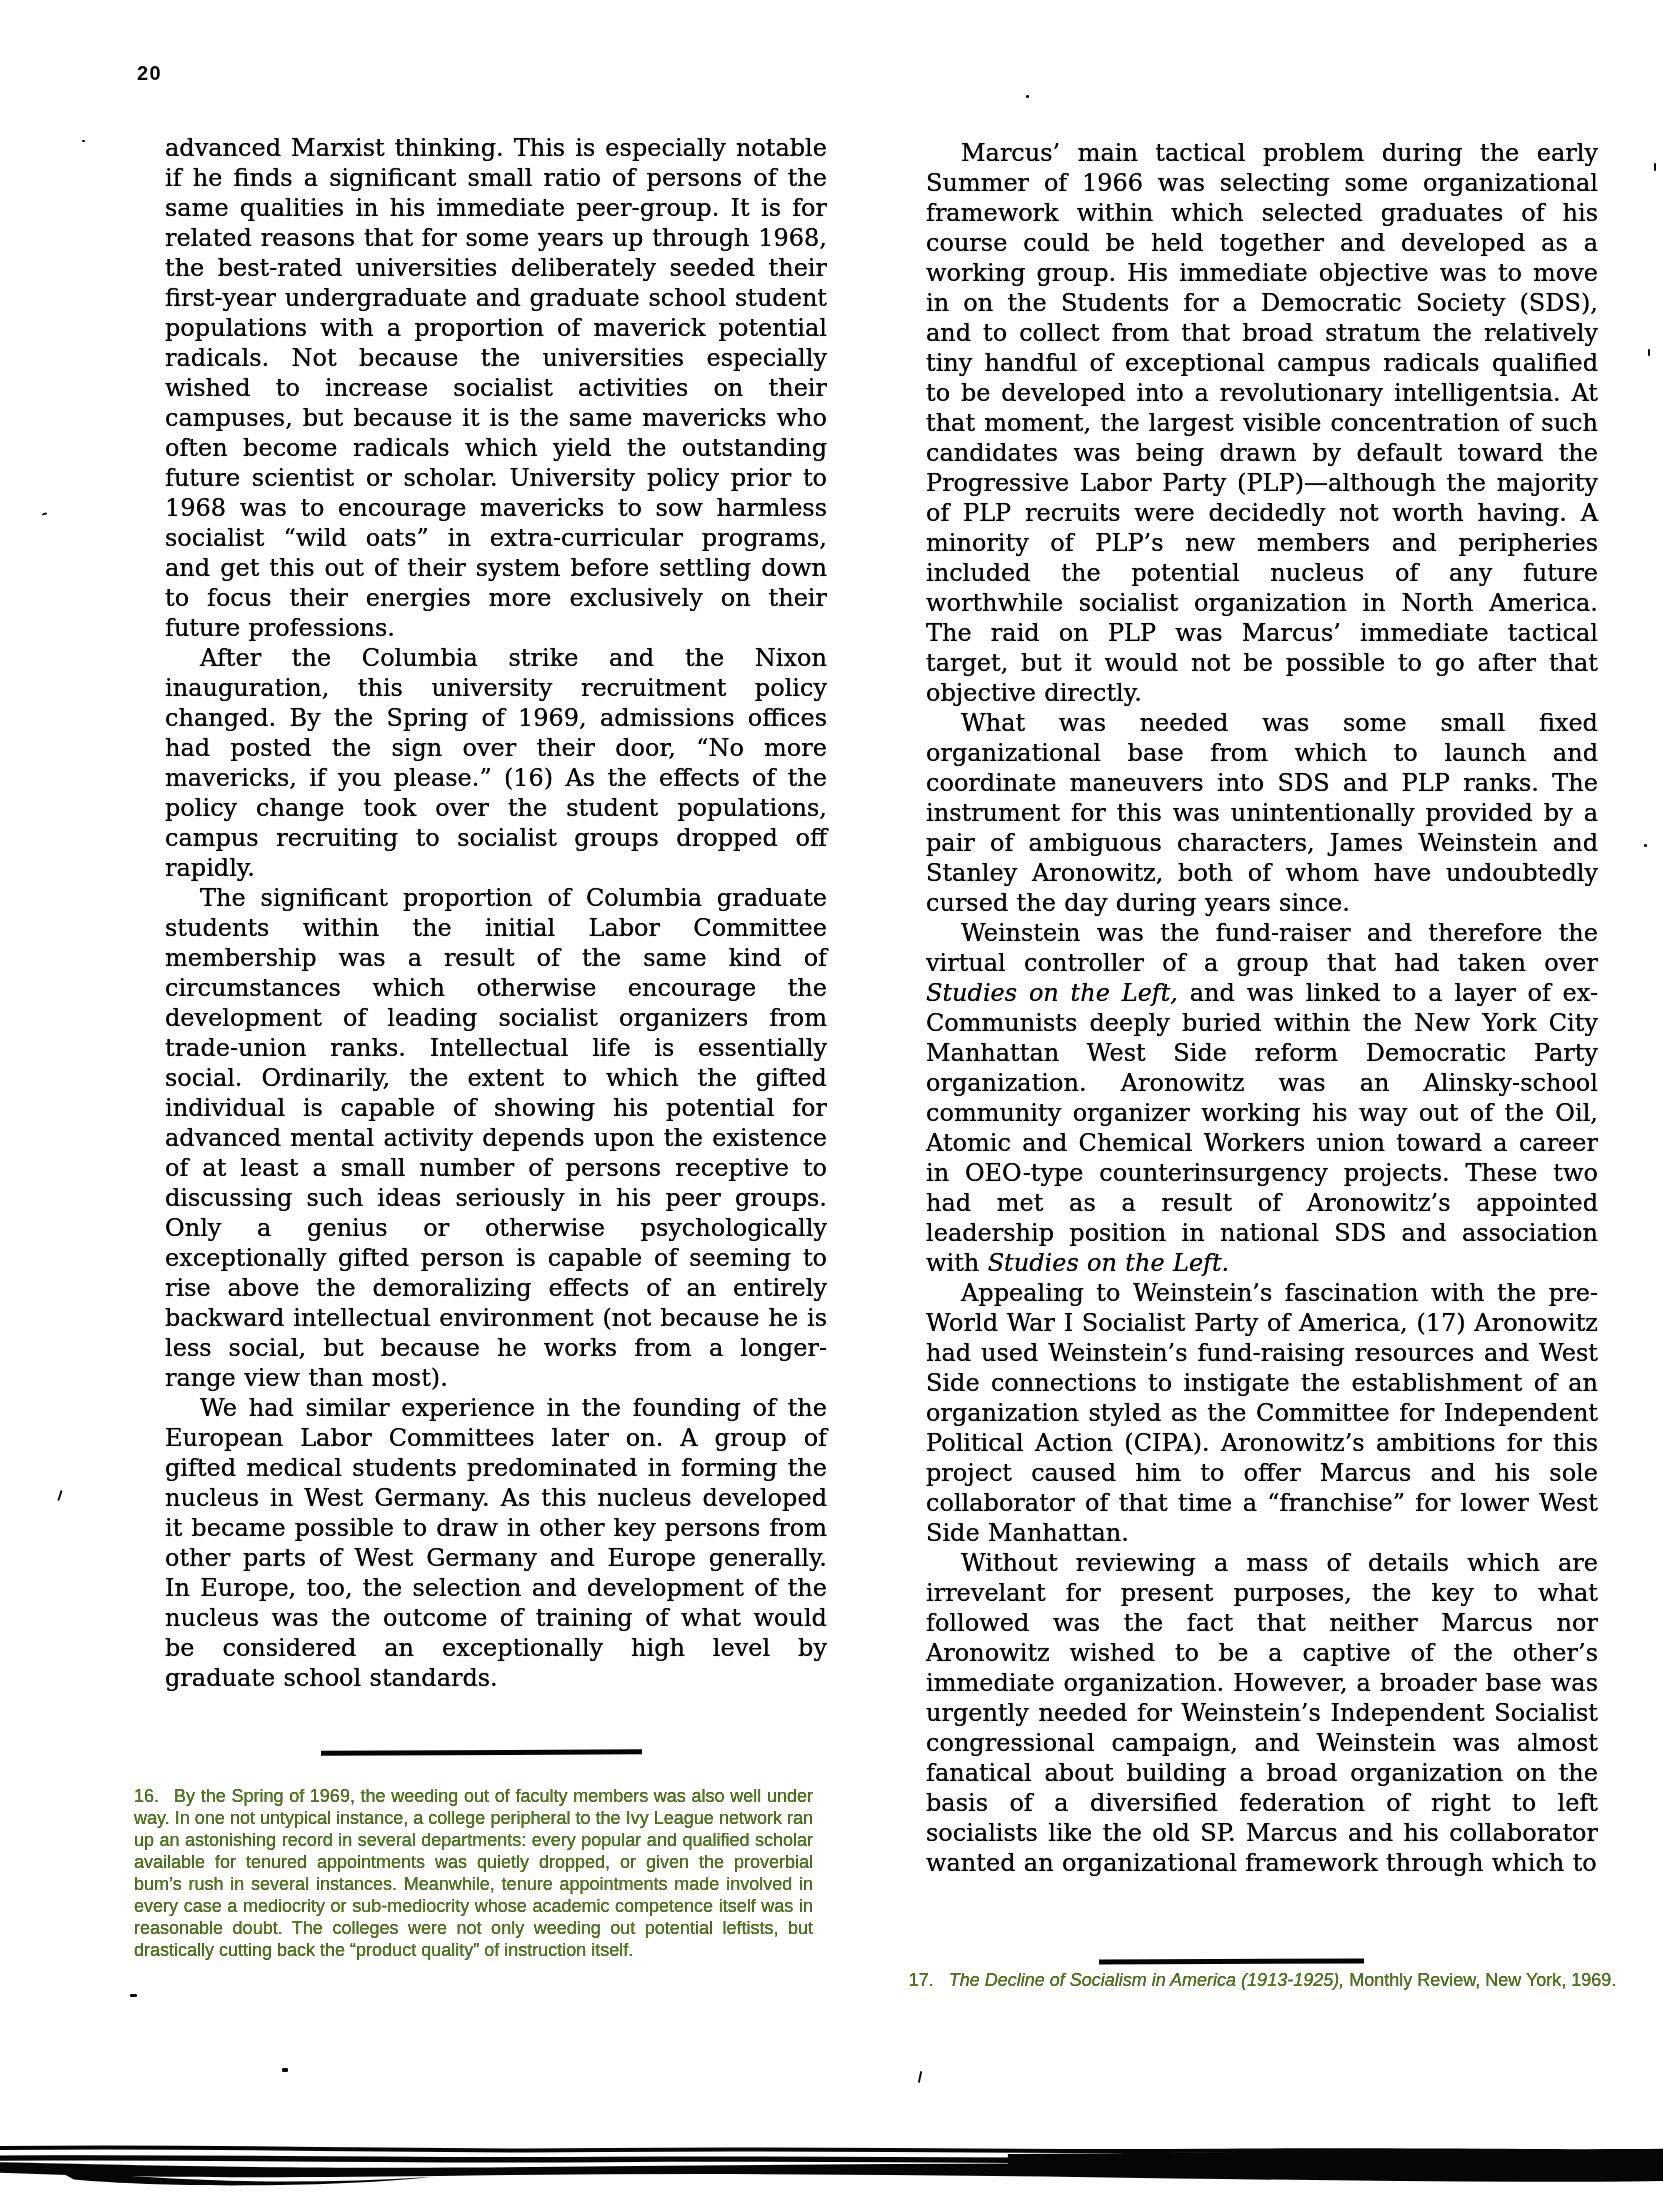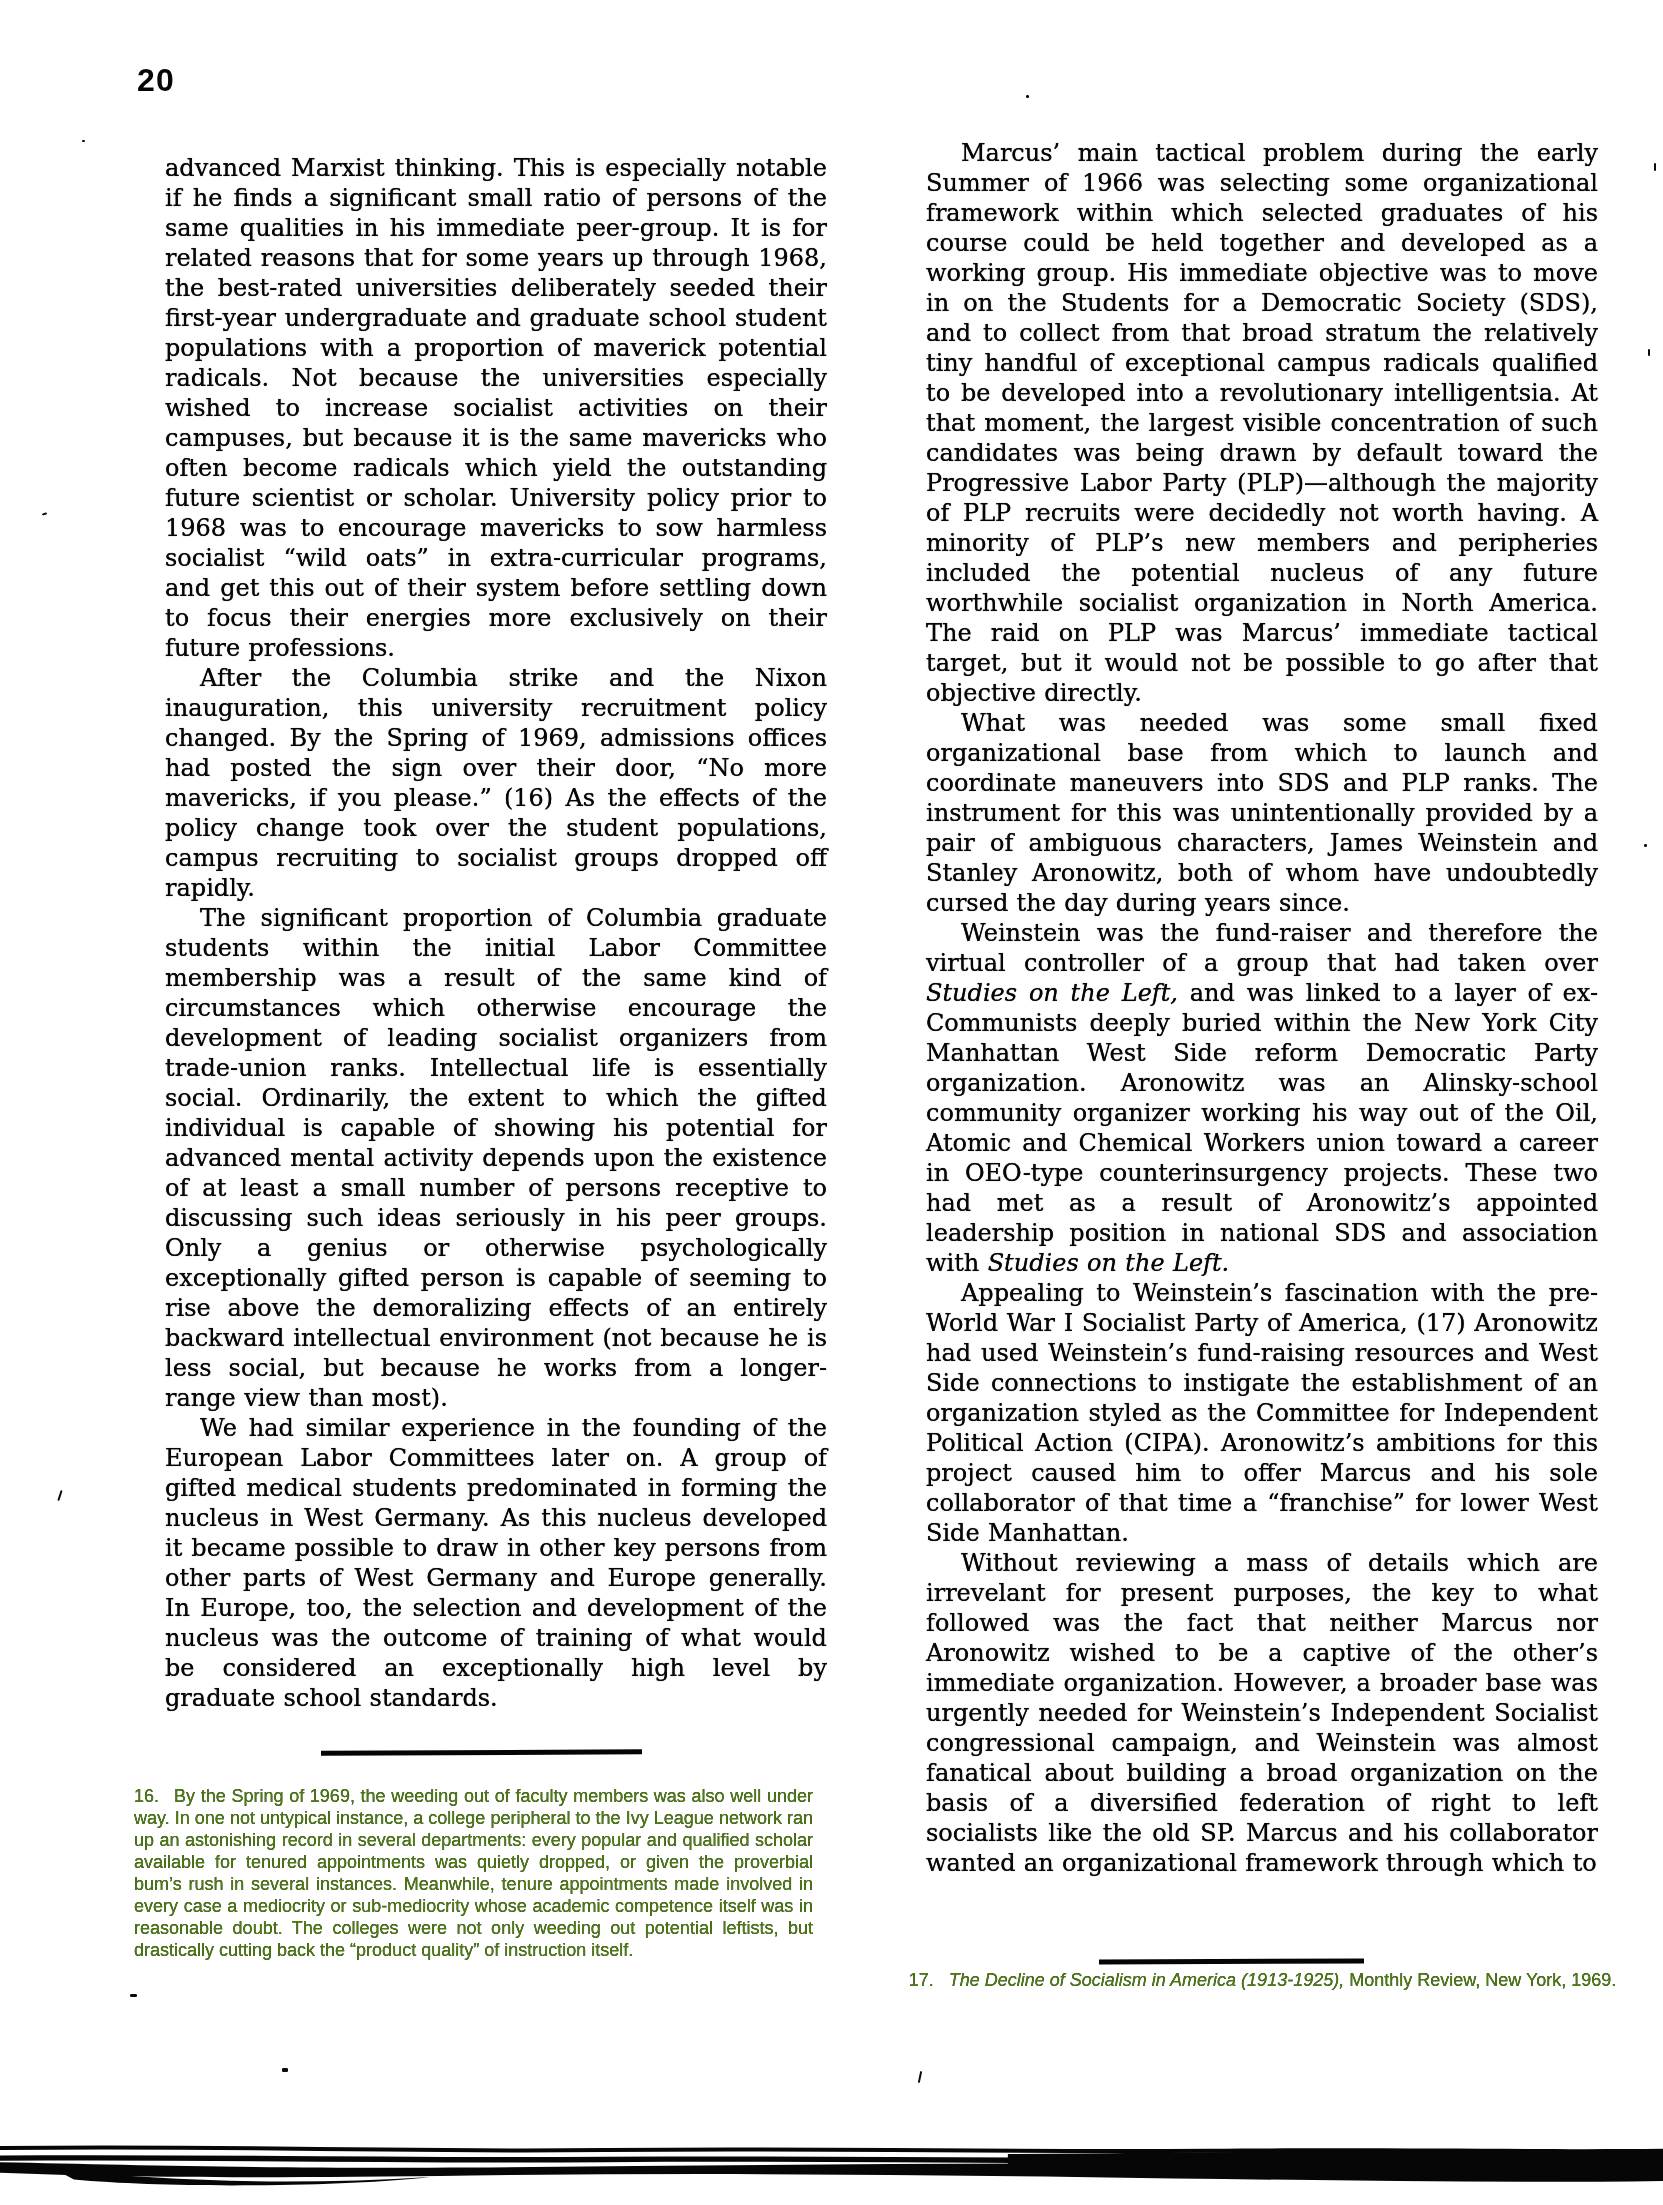--- a/index.html
+++ b/index.html
@@ -7,24 +7,24 @@
     position:relative;
     width:1663px;height:2205px;
     background:#ffffff;
     overflow:hidden;
     font-family:"DejaVu Serif", serif;
     color:#060606;
   }
   .page-number{
     position:absolute;left:137px;top:62px;
     font-family:"Liberation Sans", sans-serif;
-    font-weight:bold;font-size:32px;letter-spacing:1.3px;
+    font-weight:bold;font-size:20px;letter-spacing:1.3px;
   }
   .col{position:absolute;}
-  .col-left{left:165px;top:133px;width:662px;margin-top:20px;}
+  .col-left{left:165px;top:133px;width:662px;}
   .col-right{left:926px;top:138px;width:672px;}
   .col-heading{
     margin:0 0 13.4px 0;
     font-size:28px;font-weight:bold;text-align:center;
     letter-spacing:0.3px;
     text-shadow:0 0 0.7px #000;
   }
   p.body-para{
     margin:0;
     font-size:24px;line-height:30px;

